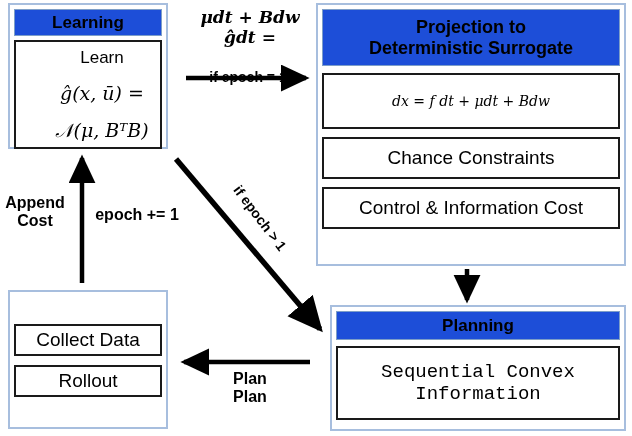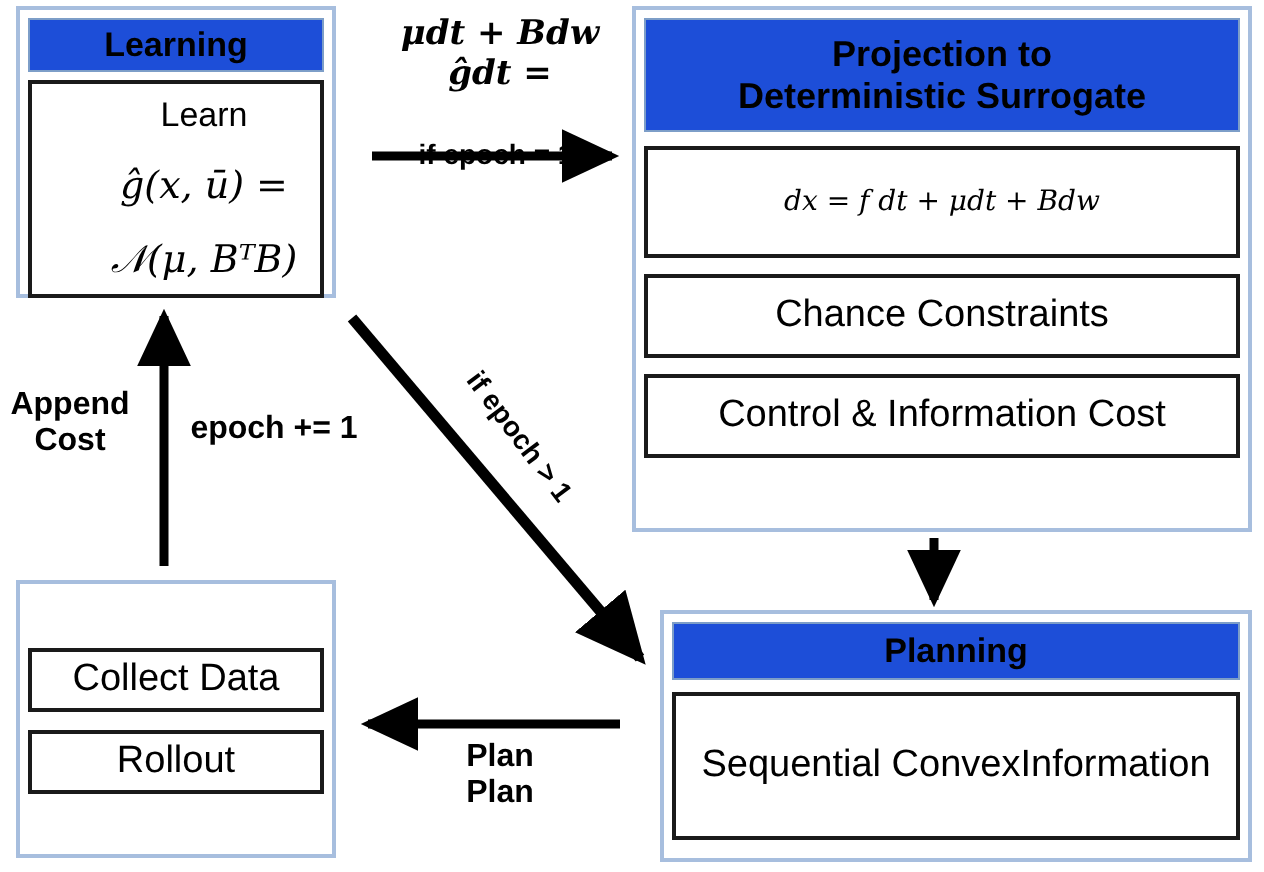--- a/index.html
+++ b/index.html
@@ -71,21 +71,21 @@
 
   
   #mod-exploration { left: 8px; top: 290px; width: 160px; height: 139px; }
   #exploration-title { height: 30px; font-size: 17px; }
   #expl-collect { margin-top: 28px; height: 32px; font-size: 19px; }
   #expl-rollout { margin-top: 9px; height: 32px; font-size: 19px; }
 
   
   #mod-planning { left: 330px; top: 305px; width: 296px; height: 126px; }
   #planning-title { height: 29px; font-size: 17px; }
-  #plan-scp { margin-top: 6px; height: 74px; font-size: 19px; flex-direction: row; }
+  #plan-scp { margin-top: 6px; height: 74px; font-size: 19px; flex-direction: column; font-family: Liberation Mono, monospace; }
 
   
   .edge-label {
     position: absolute;
     font-weight: bold;
     text-align: center;
     line-height: 1.15;
     white-space: nowrap;
   }
   #lbl-gdt {

